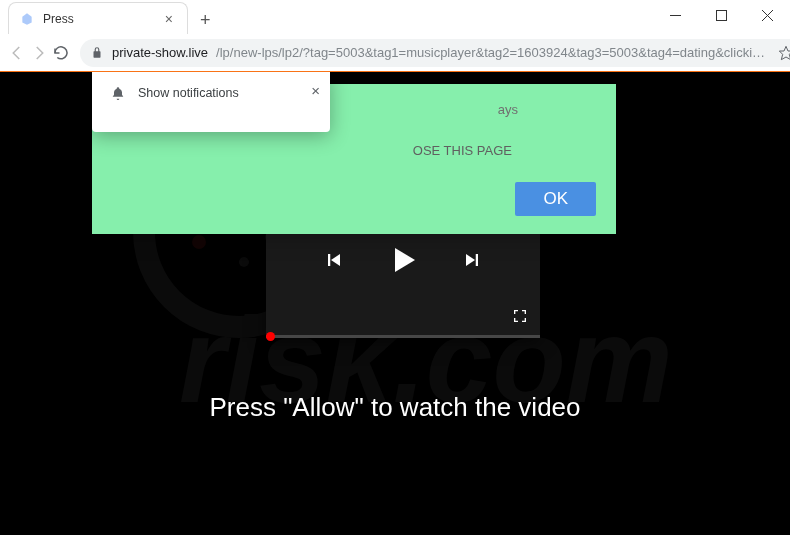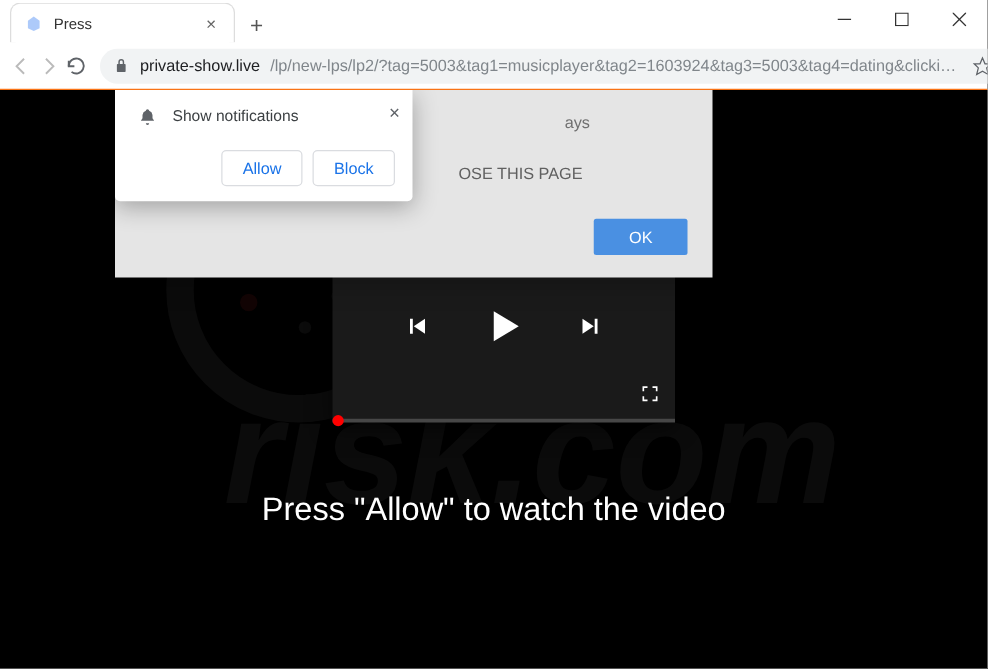--- a/index.html
+++ b/index.html
@@ -32,24 +32,24 @@
     
     .content { position: relative; width: 100%; height: calc(535px - 34px - 38px); background: #000; overflow: hidden; }
 
     
     .watermark { position: absolute; inset: 0; display: flex; align-items: flex-start; justify-content: center; pointer-events: none; opacity: 0.08; padding-left: 48px; }
     .wm-svg { width: 700px; height: 400px; }
     .wm-text { font-size: 120px; font-weight: 600; font-style: italic; fill: #888; letter-spacing: -2px; }
     .wm-text2 { font-size: 120px; font-weight: 600; font-style: italic; fill: #888; }
 
     
-    .popup-ok { position: absolute; top: 0; left: 92px; width: 478px; height: 150px; background: #e5e5e5; box-shadow: 0 4px 20px rgba(0,0,0,0.25); z-index: 5; padding: 20px; }
+    .popup-ok { position: absolute; top: 12px; left: 92px; width: 524px; height: 150px; background: #86efac; box-shadow: 0 4px 20px rgba(0,0,0,0.25); z-index: 5; padding: 20px; }
     .popup-ok-text { color: #707070; font-size: 13px; position: absolute; top: 18px; right: 98px; text-align: right; }
     .popup-ok-text2 { color: #606060; font-size: 13px; position: absolute; top: 38px; right: 104px; margin-top: 21px; }
-    .ok-btn { position: absolute; bottom: 18px; right: 20px; background: #4a90e2; color: #fff; border: none; padding: 7px 28px; font-size: 13px; border-radius: 2px; cursor: pointer; }
+    .ok-btn { position: absolute; bottom: 18px; right: 20px; background: #4a90e2; color: #fff; border: none; padding: 7px 28px; font-size: 17px; border-radius: 2px; cursor: pointer; }
 
     
     .perm { position: absolute; top: 0; left: 92px; width: 238px; background: #fff; box-shadow: 0 4px 20px rgba(0,0,0,0.3); z-index: 10; padding: 14px 14px 12px 14px; border-radius: 0 0 4px 4px; }
     .perm-title { font-size: 13px; color: #202124; margin-bottom: 12px; }
     .perm-close { position: absolute; top: 10px; right: 10px; color: #5f6368; cursor: pointer; font-size: 15px; }
     .perm-row { display: flex; align-items: flex-start; gap: 12px; margin-bottom: 18px; padding-left: 4px; }
     .perm-row svg { width: 16px; height: 16px; fill: #5f6368; }
     .perm-row span { font-size: 12.5px; color: #3c4043; }
     .perm-btns { display: flex; justify-content: flex-end; gap: 8px; }
     .perm-btn { border: 1px solid #dadce0; background: #fff; color: #1a73e8; font-size: 13px; padding: 6px 16px; border-radius: 4px; cursor: pointer; font-weight: 500; }
@@ -156,24 +156,20 @@
     <button class="ok-btn">OK</button>
   </div>
 
   <div class="perm">
     <div class="perm-close">×</div>
     <div class="perm-row">
       <svg viewBox="0 0 24 24">
           <path d="M12,2 a2,2 0 0,1 2,2 a6,6 0 0,1 4,5 v4 l2,3 H4 l2,-3 v-4 a6,6 0 0,1 4,-5 a2,2 0 0,1 2,-2 M10,19 a2,2 0 0,0 4,0 z"></path>
         </svg>
       <span>Show notifications</span>
-    </div>
-    <div class="perm-btns">
-      <button class="perm-btn">Allow</button>
-      <button class="perm-btn">Block</button>
     </div>
   </div>
 
   <div class="player">
     <div class="player-top">
       <span class="pt-left"><svg width="16" height="16" viewBox="0 0 24 24">
             <polyline points="4,8 12,16 20,8" fill="none" stroke="#fff" stroke-width="3"></polyline>
           </svg></span>
       <div class="pt-right">
         <span><svg width="18" height="18" viewBox="0 0 24 24">

